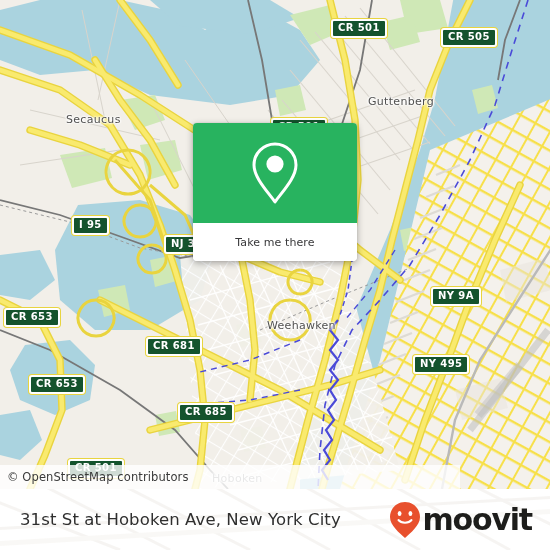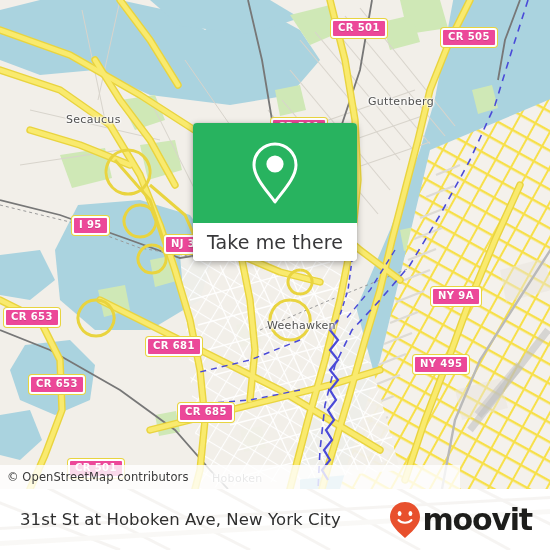--- a/index.html
+++ b/index.html
@@ -35,21 +35,21 @@
     letter-spacing: .3px;
     white-space: nowrap;
     text-shadow: 0 0 3px #fff, 0 0 3px #fff, 0 0 2px #fff, 1px 0 2px #fff, -1px 0 2px #fff;
     pointer-events: none;
   }
 
   
   .shield {
     position: absolute;
     display: inline-block;
-    background: #ec4899;
+    background: #14532d;
     border: 2px solid #ffffff;
     border-radius: 3px;
     color: #ffffff;
     font-family: "DejaVu Sans", sans-serif;
     font-size: 10px;
     font-weight: bold;
     letter-spacing: .4px;
     padding: 1px 5px 2px 5px;
     white-space: nowrap;
     box-shadow: 0 0 0 1px #e8d43f;
@@ -91,21 +91,21 @@
   }
   #promo-footer {
     width: 100%; height: 38px;
     background: #ffffff;
     display: flex;
     align-items: center;
     justify-content: center;
   }
   #promo-label {
     font-family: "DejaVu Sans", sans-serif;
-    font-size: 19px;
+    font-size: 11px;
     color: #38383a;
     letter-spacing: .1px;
   }
 
   
   #bottom-bar {
     position: absolute;
     left: 0; top: 489px;
     width: 550px; height: 61px;
     background: #ffffff;

